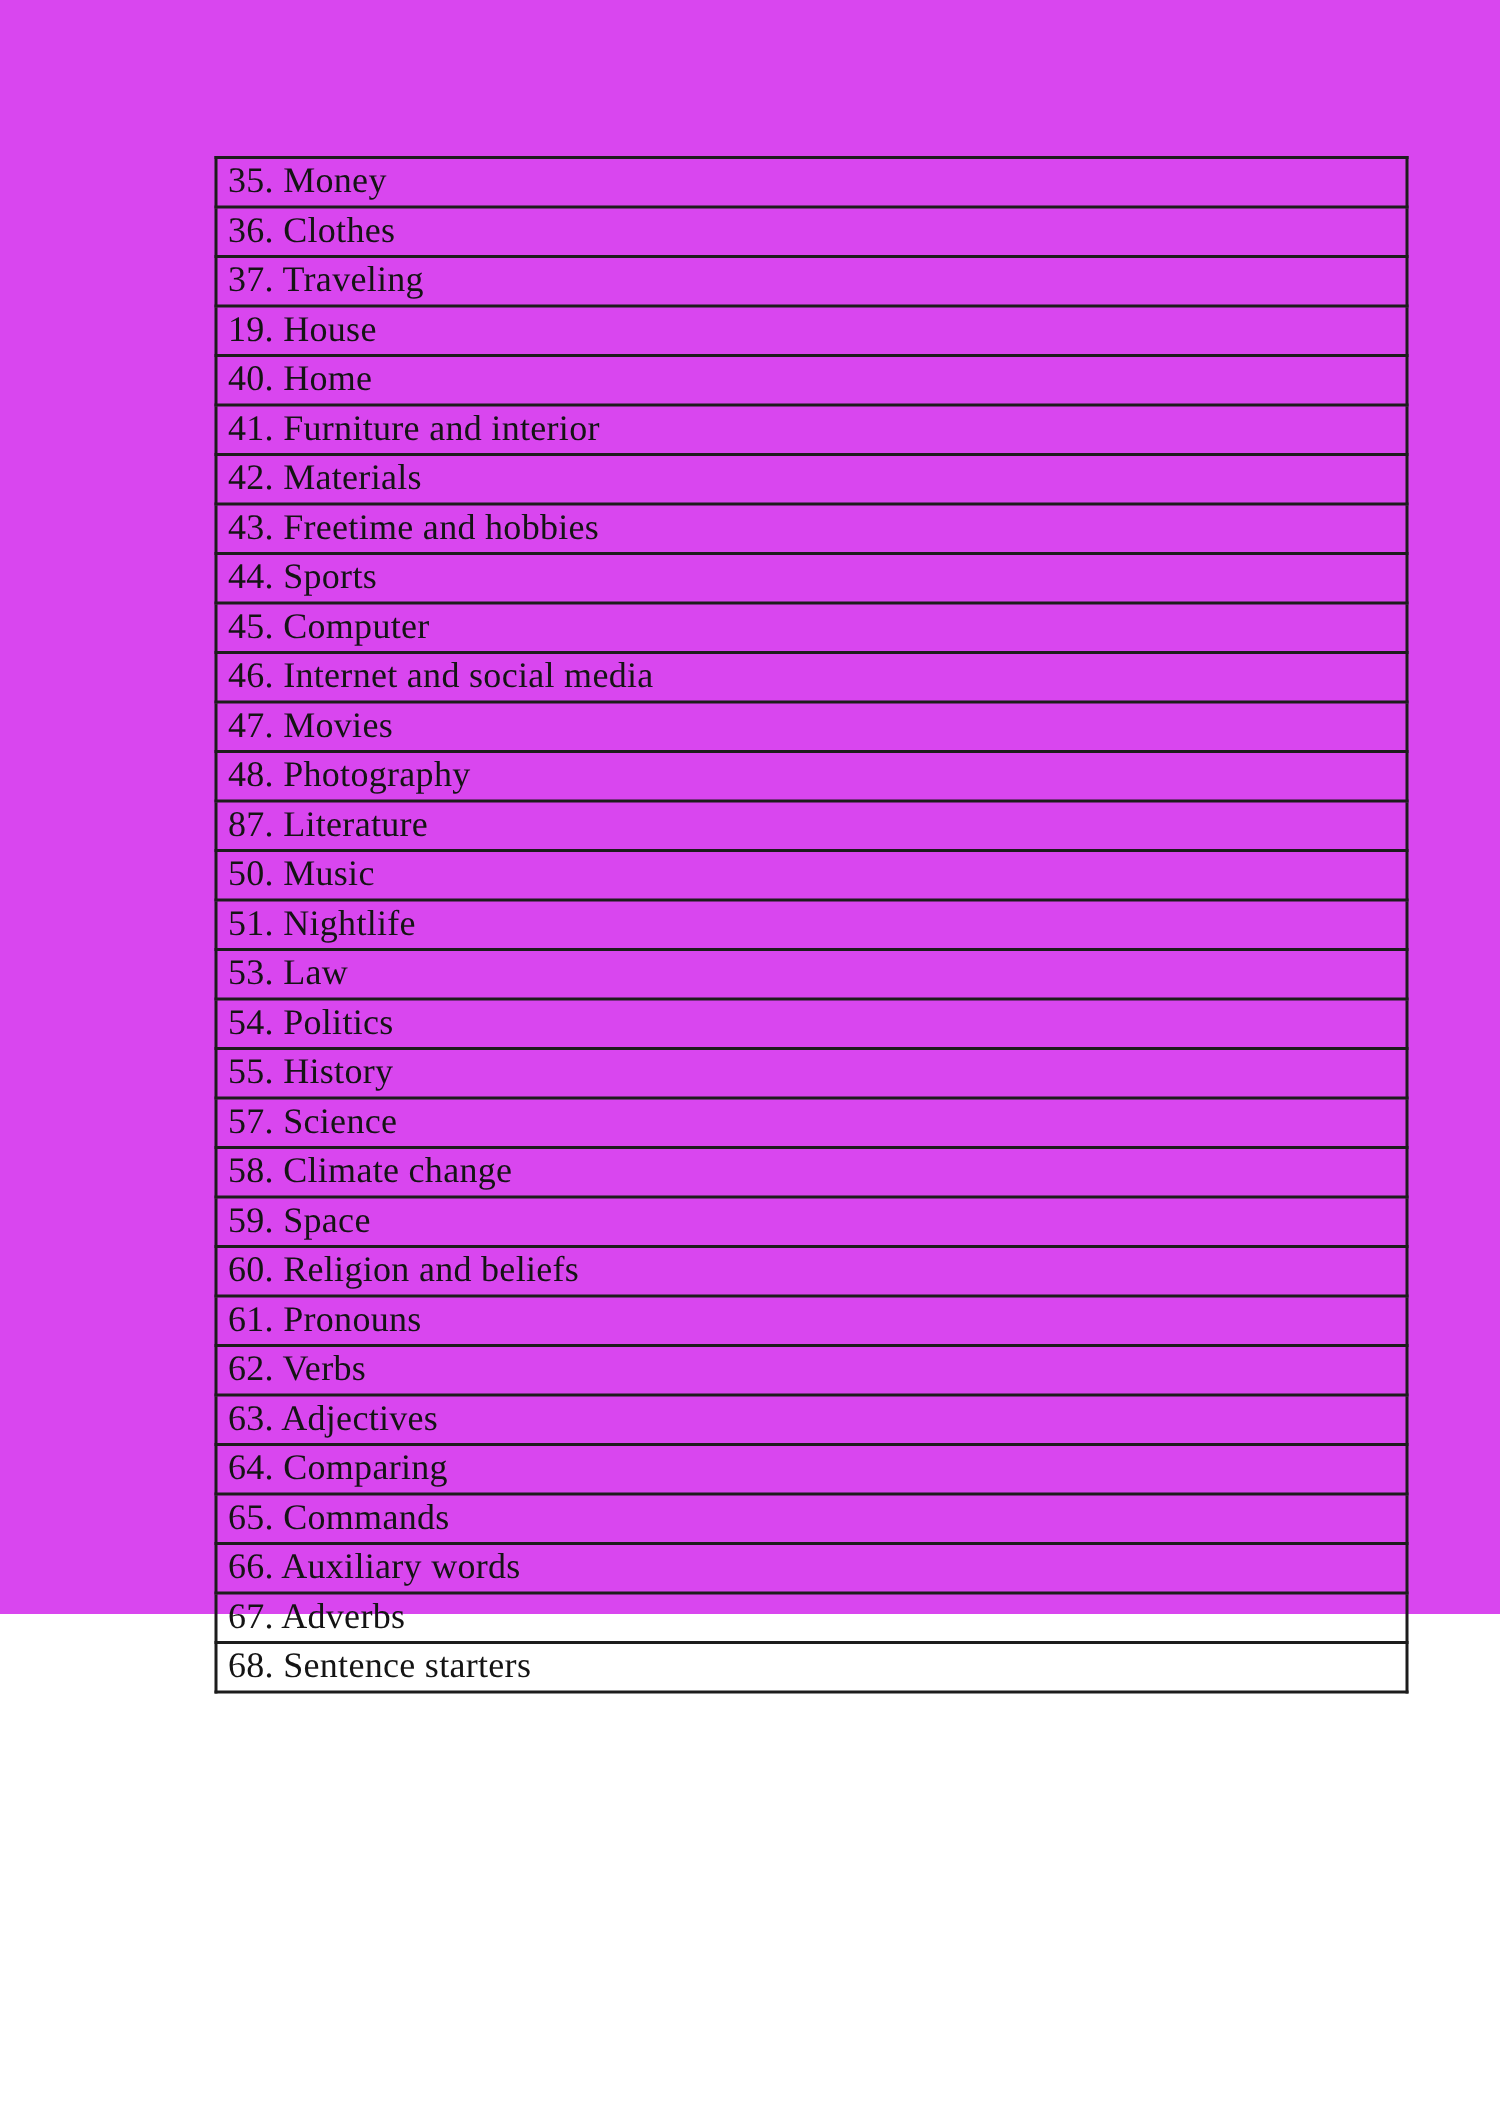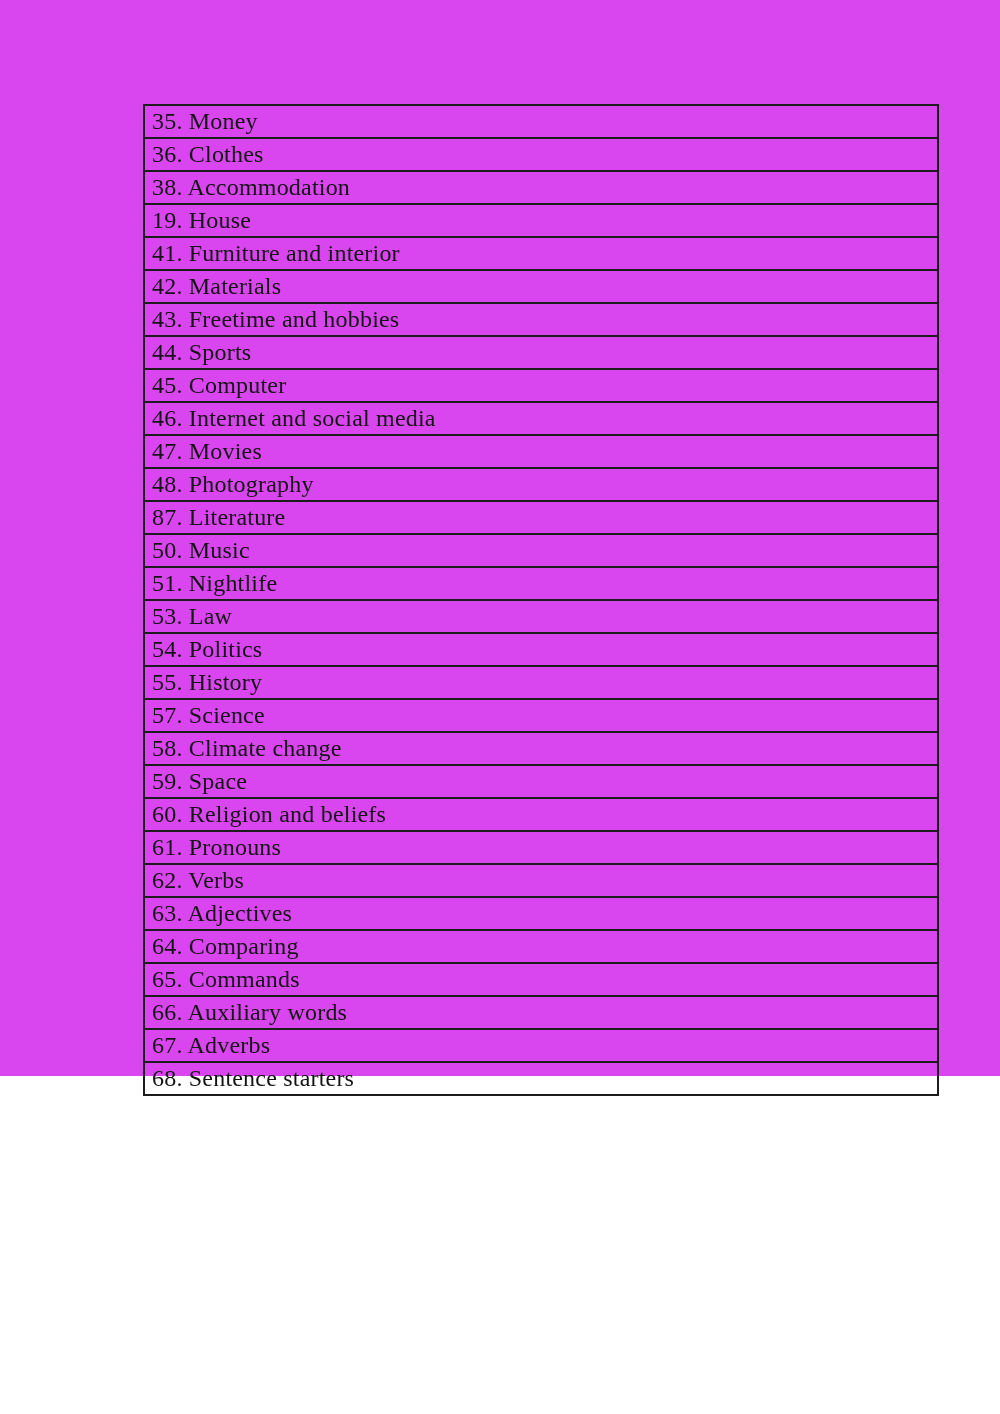--- a/index.html
+++ b/index.html
@@ -49,24 +49,27 @@
 <div class="page">
   <table class="topics">
     <tbody>
         <tr>
           <td>35. Money</td>
         </tr>
         <tr>
           <td>36. Clothes</td>
         </tr>
         <tr>
-          <td>38. Accommodation</td>
+          <td>37. Traveling</td>
         </tr>
         <tr>
           <td>19. House</td>
+        </tr>
+        <tr>
+          <td>40. Home</td>
         </tr>
         <tr>
           <td>41. Furniture and interior</td>
         </tr>
         <tr>
           <td>42. Materials</td>
         </tr>
         <tr>
           <td>43. Freetime and hobbies</td>
         </tr>

